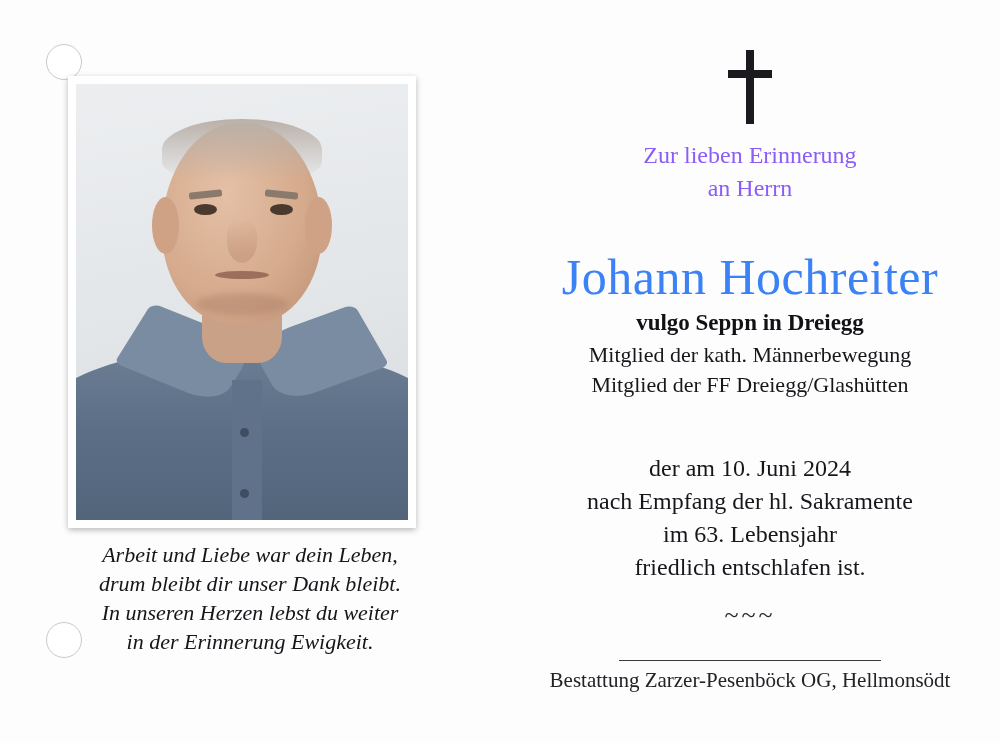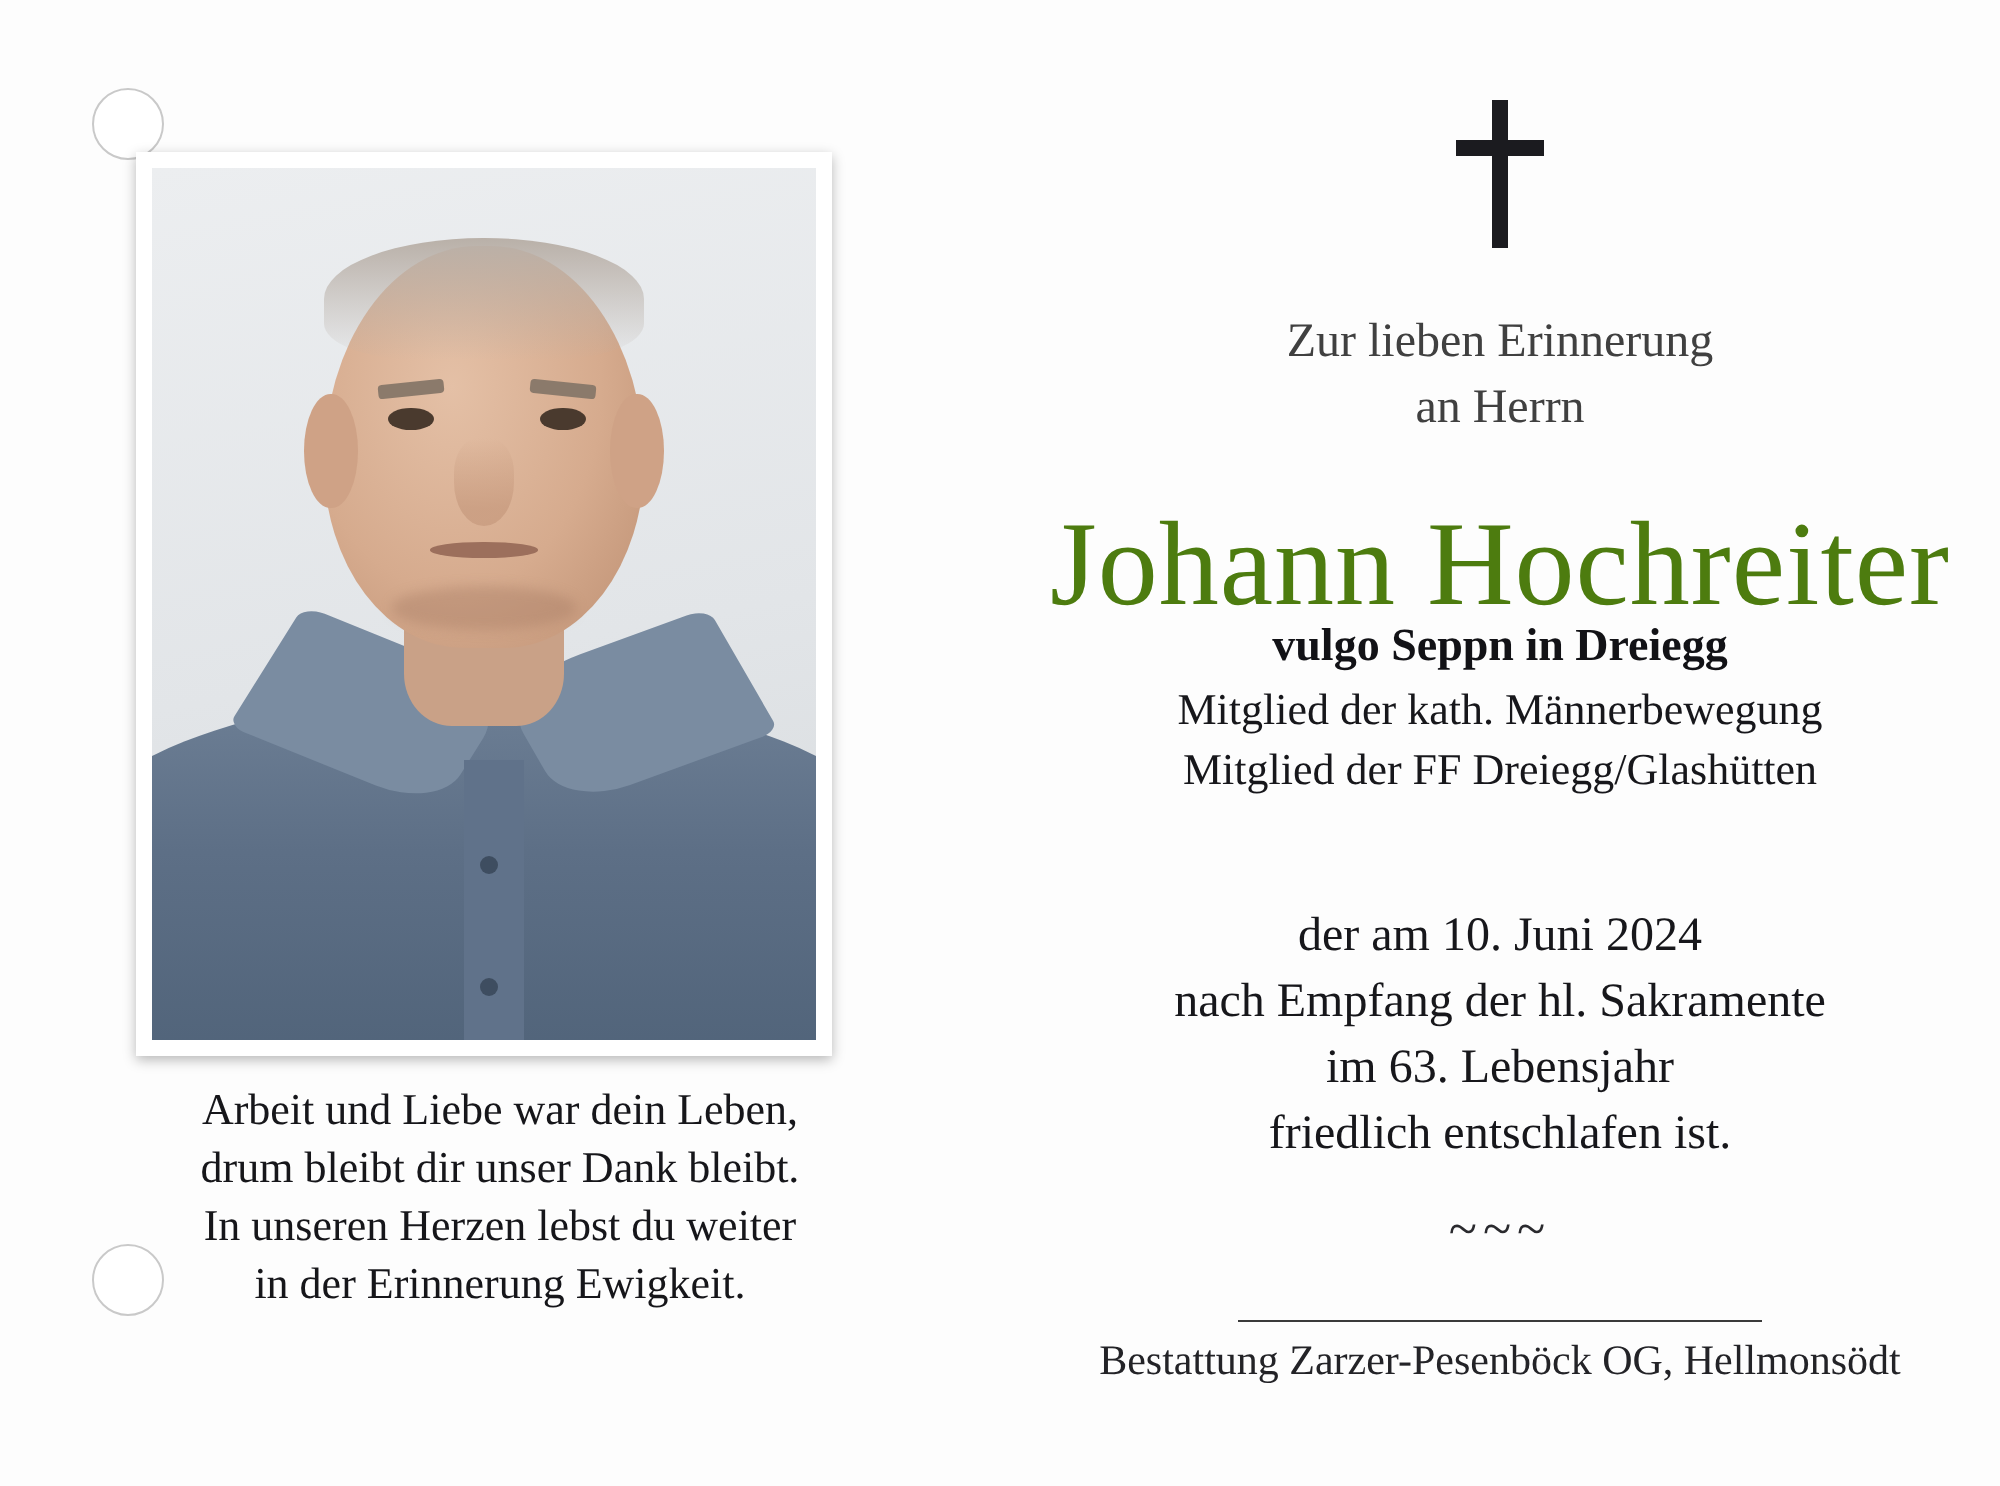--- a/index.html
+++ b/index.html
@@ -200,54 +200,54 @@
   .quote {
     position: absolute;
     left: 0;
     top: 540px;
     width: 500px;
     text-align: center;
     font-size: 22px;
     line-height: 29px;
     color: #16161a;
   }
-  .quote div { white-space: nowrap; }
+  .quote div { white-space: nowrap; font-style: italic; }
 
   
   .right-page {
     position: relative;
     width: 500px;
     height: 743px;
     box-sizing: border-box;
     text-align: center;
   }
 
   .cross {
     position: absolute;
     left: 50%;
     top: 50px;
     transform: translateX(-50%);
   }
 
   .intro {
     position: absolute;
-    top: 155px;
+    top: 139px;
     width: 100%;
     font-size: 24px;
     line-height: 33px;
-    color: #404040;
+    color: #8b5cf6;
   }
 
   .name {
     position: absolute;
     top: 248px;
     width: 100%;
-    font-size: 60px;
+    font-size: 50px;
     letter-spacing: 0.5px;
-    color: #4d7c0f;
+    color: #3b82f6;
   }
 
   .vulgo {
     position: absolute;
     top: 310px;
     width: 100%;
     font-size: 23px;
     font-weight: bold;
     color: #121216;
   }

